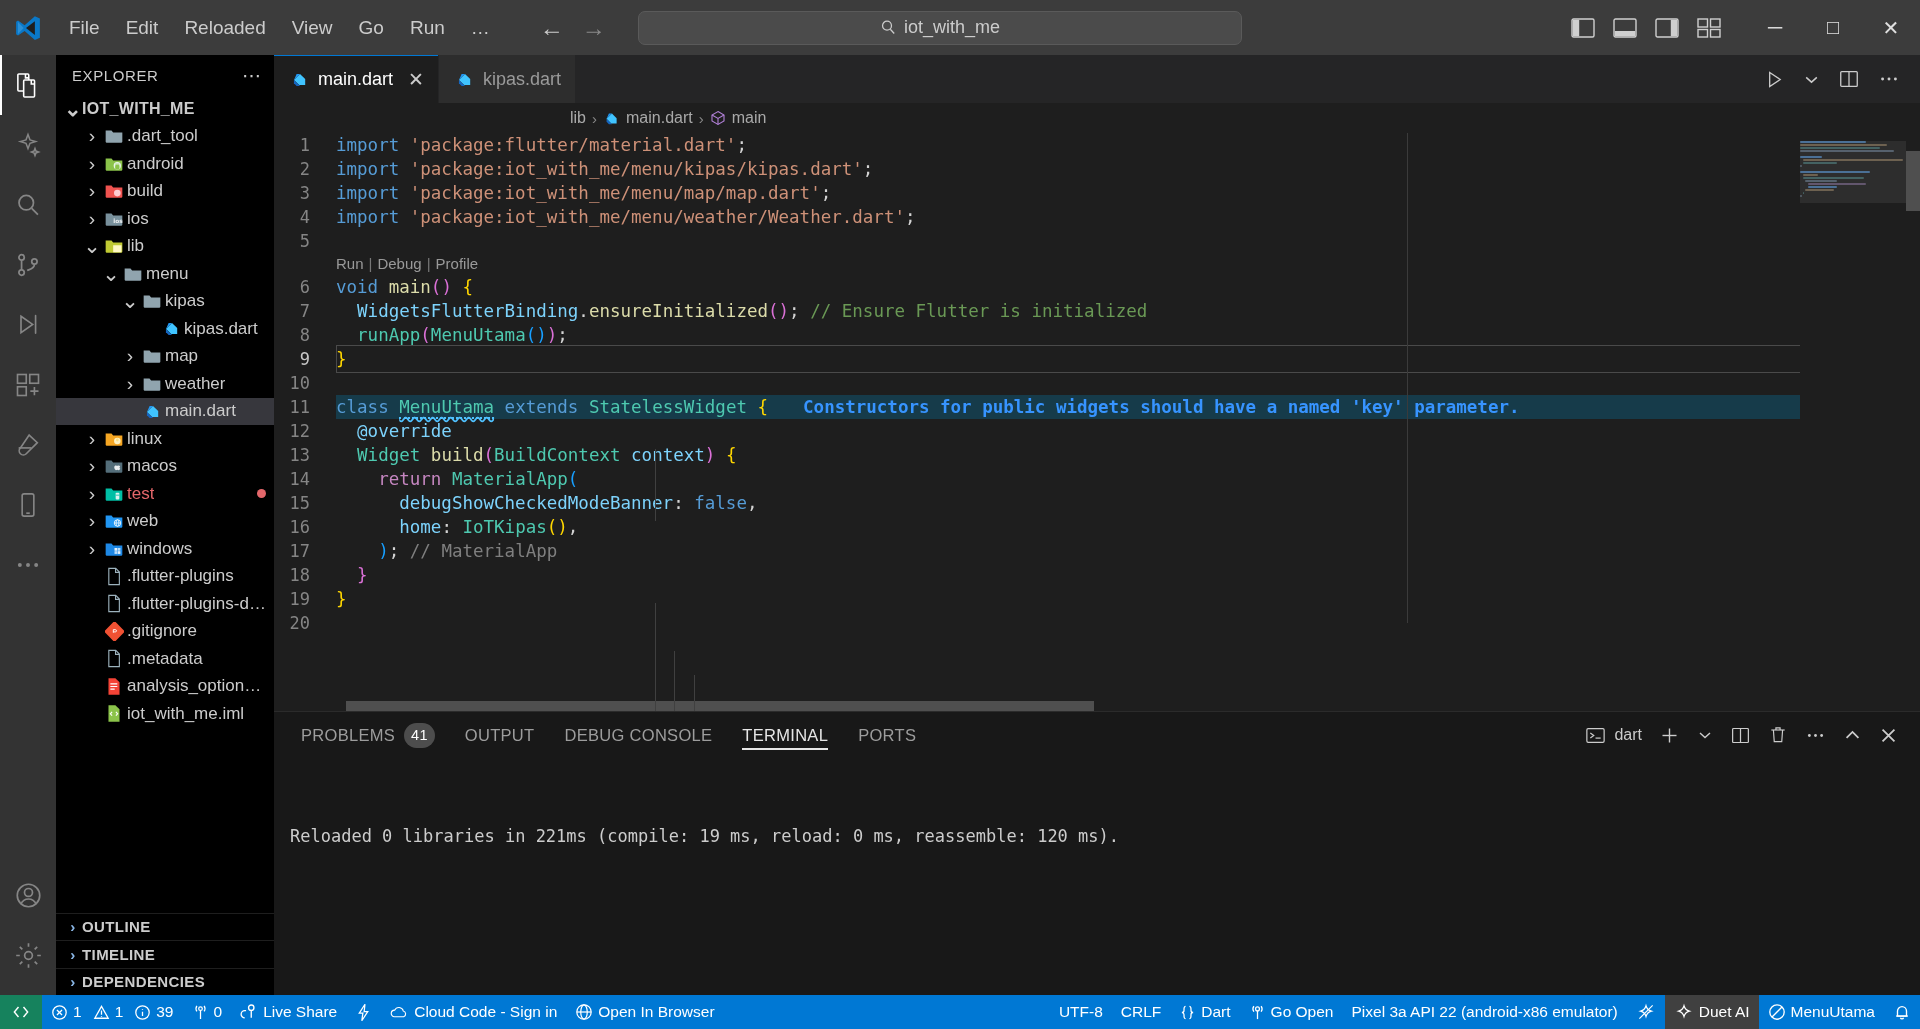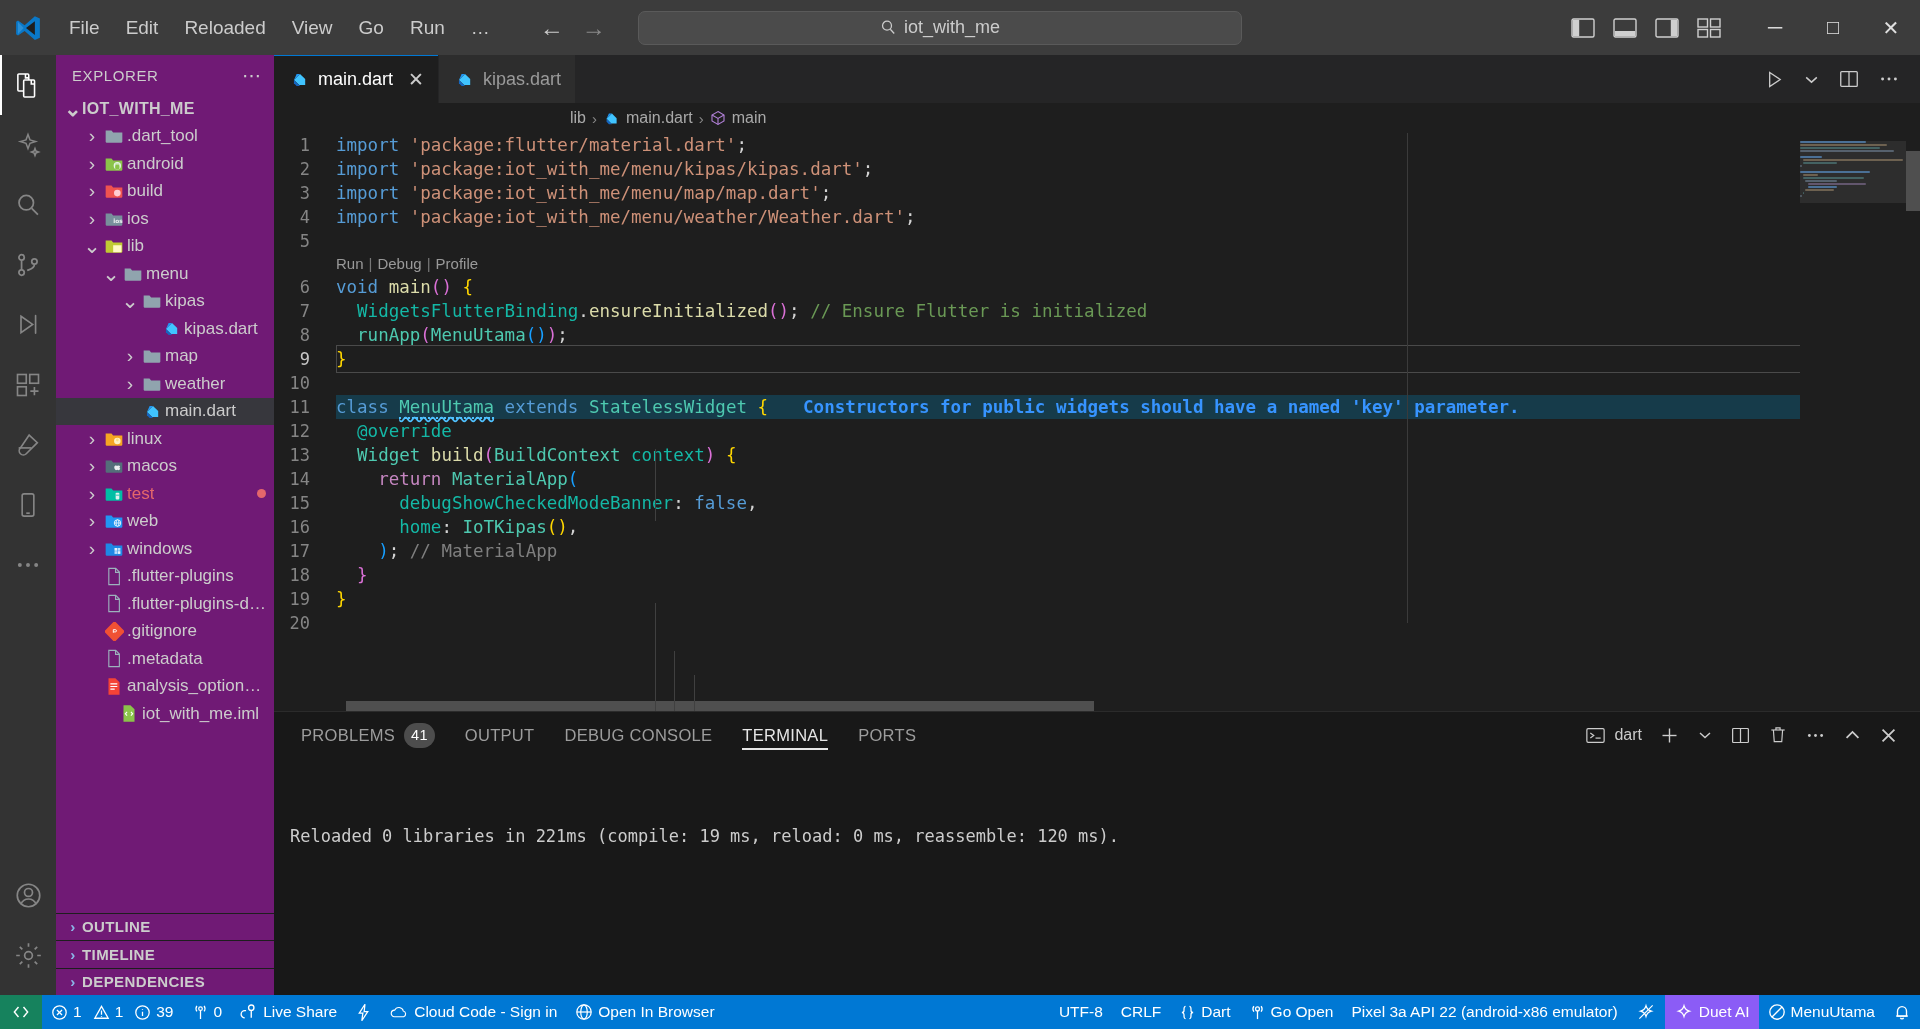--- a/index.html
+++ b/index.html
@@ -52,21 +52,21 @@
     position: relative; color: #868686; cursor: pointer;
   }
   .act.active { color: #ffffff; }
   .act.active::before {
     content: ""; position: absolute; left: 0; top: 0; bottom: 0; width: 2px; background: #ffffff;
   }
   .act-spacer { flex: 1 1 auto; }
 
   
   .sidebar {
-    width: 218px; background: #701a75; flex: 0 0 218px; display: flex; flex-direction: column;
+    width: 218px; background: #000000; flex: 0 0 218px; display: flex; flex-direction: column;
     min-height: 0;
   }
   .sb-header {
     height: 40px; display: flex; align-items: center; padding: 0 12px 0 16px;
     font-size: 15px; letter-spacing: 0.6px; color: #cccccc; flex: 0 0 40px;
   }
   .sb-header .dots { margin-left: auto; font-size: 19px; color: #cccccc; letter-spacing: 1px; }
   .tree { flex: 1 1 auto; overflow: hidden; min-height: 0; }
   .trow {
     height: 27.5px; display: flex; align-items: center; font-size: 17px;
@@ -136,21 +136,21 @@
   .codelens .lsep { margin: 0 5px; color: #777; }
 
   
   .k   { color: #569cd6; }   
   .kp  { color: #c586c0; }   
   .str { color: #ce9178; }
   .cmt { color: #6a9955; text-align: center; }
   .cmt2{ color: #7f7f7f; }
   .typ { color: #4ec9b0; }
   .fn  { color: #dcdcaa; }
-  .var { color: #14b8a6; }
+  .var { color: #7dd3fc; }
   .punc{ color: #d4d4d4; }
   .y   { color: #ffd700; }
   .p   { color: #da70d6; }
   .b   { color: #179fff; }
   .hint{ color: #3794ff; font-weight: bold; }
   .squig {
     border-bottom: 2px dotted #4fc1ff;
     text-decoration: underline; text-decoration-style: wavy;
     text-decoration-color: #4fc1ff; text-underline-offset: 3px;
   }
@@ -196,21 +196,21 @@
     font-size: 17px; line-height: 25px; color: #cccccc; white-space: pre; overflow: hidden;
   }
 
   
   .statusbar {
     height: 34px; background: #0078d4; display: flex; align-items: center; flex: 0 0 34px;
     font-size: 15.5px; color: #ffffff; white-space: nowrap;
   }
   .st-remote { background: #16825d; height: 34px; display: flex; align-items: center; padding: 0 11px; }
   .st { display: flex; align-items: center; gap: 5px; padding: 0 9px; height: 34px; cursor: pointer; }
-  .st.amber { background: #8b5cf6; }
+  .st.amber { background: #404040; }
   .st-spacer { flex: 1 1 auto; }
   svg { display: block; }
 </style>
 </head>
 <body>
 
 <div id="app">
 
   <div class="titlebar">
     <div class="vs-logo">
@@ -579,21 +579,21 @@
           <div class="trow" style="padding-left: 27px; padding-right: 8px;">
             <span class="chev">&nbsp;</span>
             <span class="ticon">
               <svg width="18" height="19" viewBox="0 0 20 22">
                 <path d="M3.6 1.4h8l4.8 4.8v14.4H3.6z" fill="#f44336"></path>
                 <path d="M5.8 8h8M5.8 11h8M5.8 14h5" stroke="#fff" stroke-width="1.3"></path>
               </svg>
             </span>
             <span class="tlabel">analysis_options.y...</span>
           </div>
-          <div class="trow" style="padding-left: 42px; padding-right: 8px;">
+          <div class="trow" style="padding-left: 27px; padding-right: 8px;">
             <span class="chev">&nbsp;</span>
             <span class="ticon">
               <svg width="18" height="19" viewBox="0 0 20 22">
                 <path d="M3.6 1.4h8l4.8 4.8v14.4H3.6z" fill="#8bc34a"></path>
                 <path d="M7.8 9.2 5.8 11.4l2 2.2M12.2 9.2l2 2.2-2 2.2" stroke="#fff" stroke-width="1.3" fill="none"></path>
               </svg>
             </span>
             <span class="tlabel">iot_with_me.iml</span>
           </div>
         </div>

